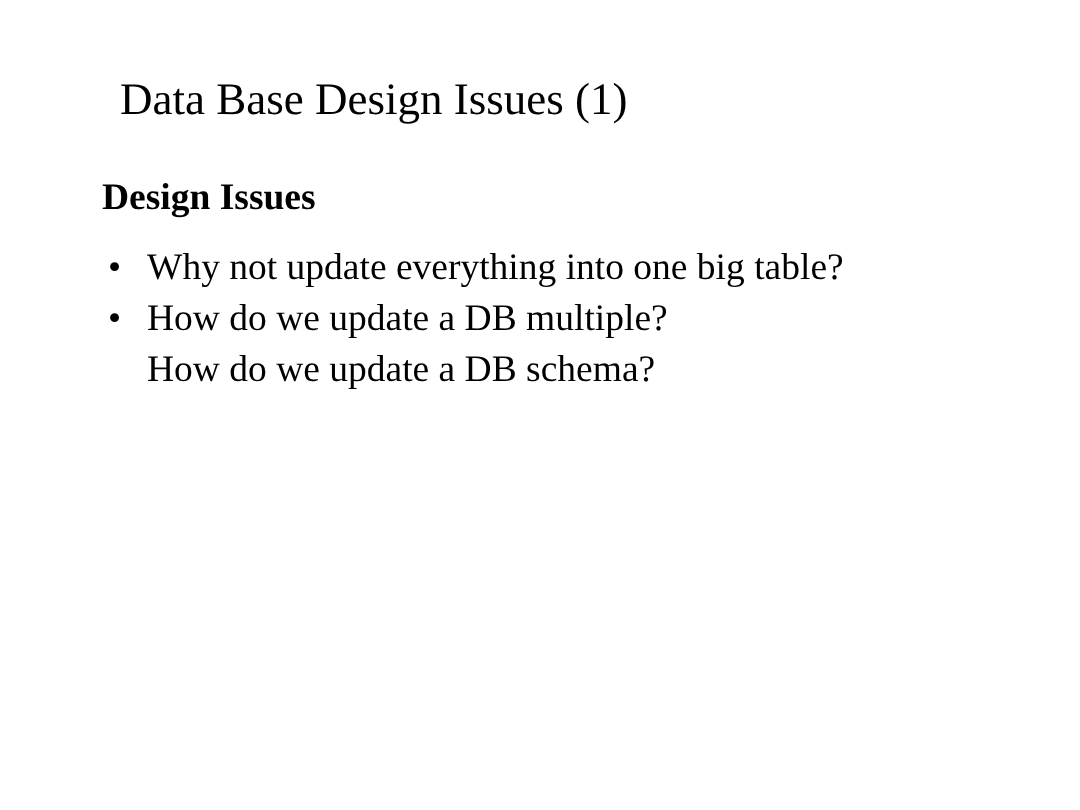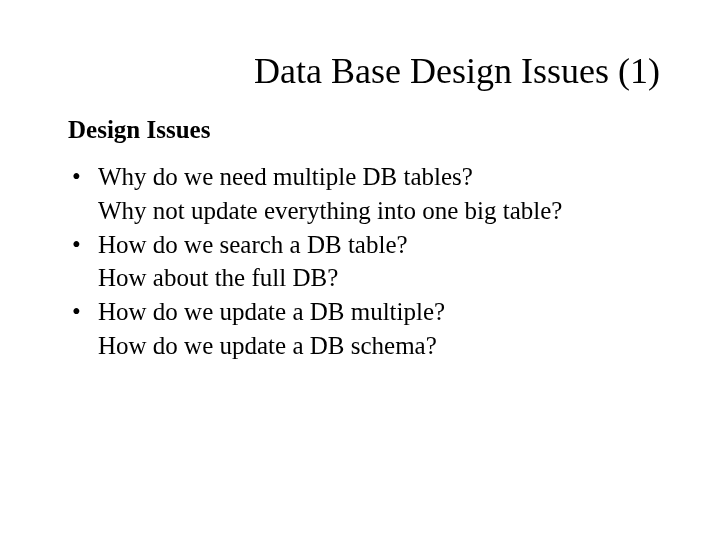--- a/index.html
+++ b/index.html
@@ -9,24 +9,24 @@
     }
     body {
       width: 720px;
       height: 540px;
       background: #ffffff;
       font-family: 'Times New Roman', Times, serif;
       color: #000000;
       padding: 50px 60px 40px 60px;
     }
     .title {
-      font-size: 36px;
+      font-size: 30px;
       font-weight: normal;
-      text-align: right;
-      margin-bottom: 24px;
+      text-align: left;
+      margin-bottom: 34px;
       margin-left: 20px;
     }
     .content {
       padding-left: 8px;
     }
     .section-heading {
       font-size: 25px;
       font-weight: bold;
       margin-bottom: 16px;
     }
@@ -52,25 +52,20 @@
   </style>
 </head>
 <body>
 
 <h1 class="title">Data Base Design Issues (1)</h1>
 
 <div class="content">
   <div class="section-heading">Design Issues</div>
   <ul>
     <li>
-      <span>Why do we need multiple DB tables?</span>
       <span class="continuation">Why not update everything into one big table?</span>
-    </li>
-    <li>
-      <span>How do we search a DB table?</span>
-      <span class="continuation">How about the full DB?</span>
     </li>
     <li>
       <span>How do we update a DB multiple?</span>
       <span class="continuation">How do we update a DB schema?</span>
     </li>
   </ul>
 </div>
 
 </body></html>

